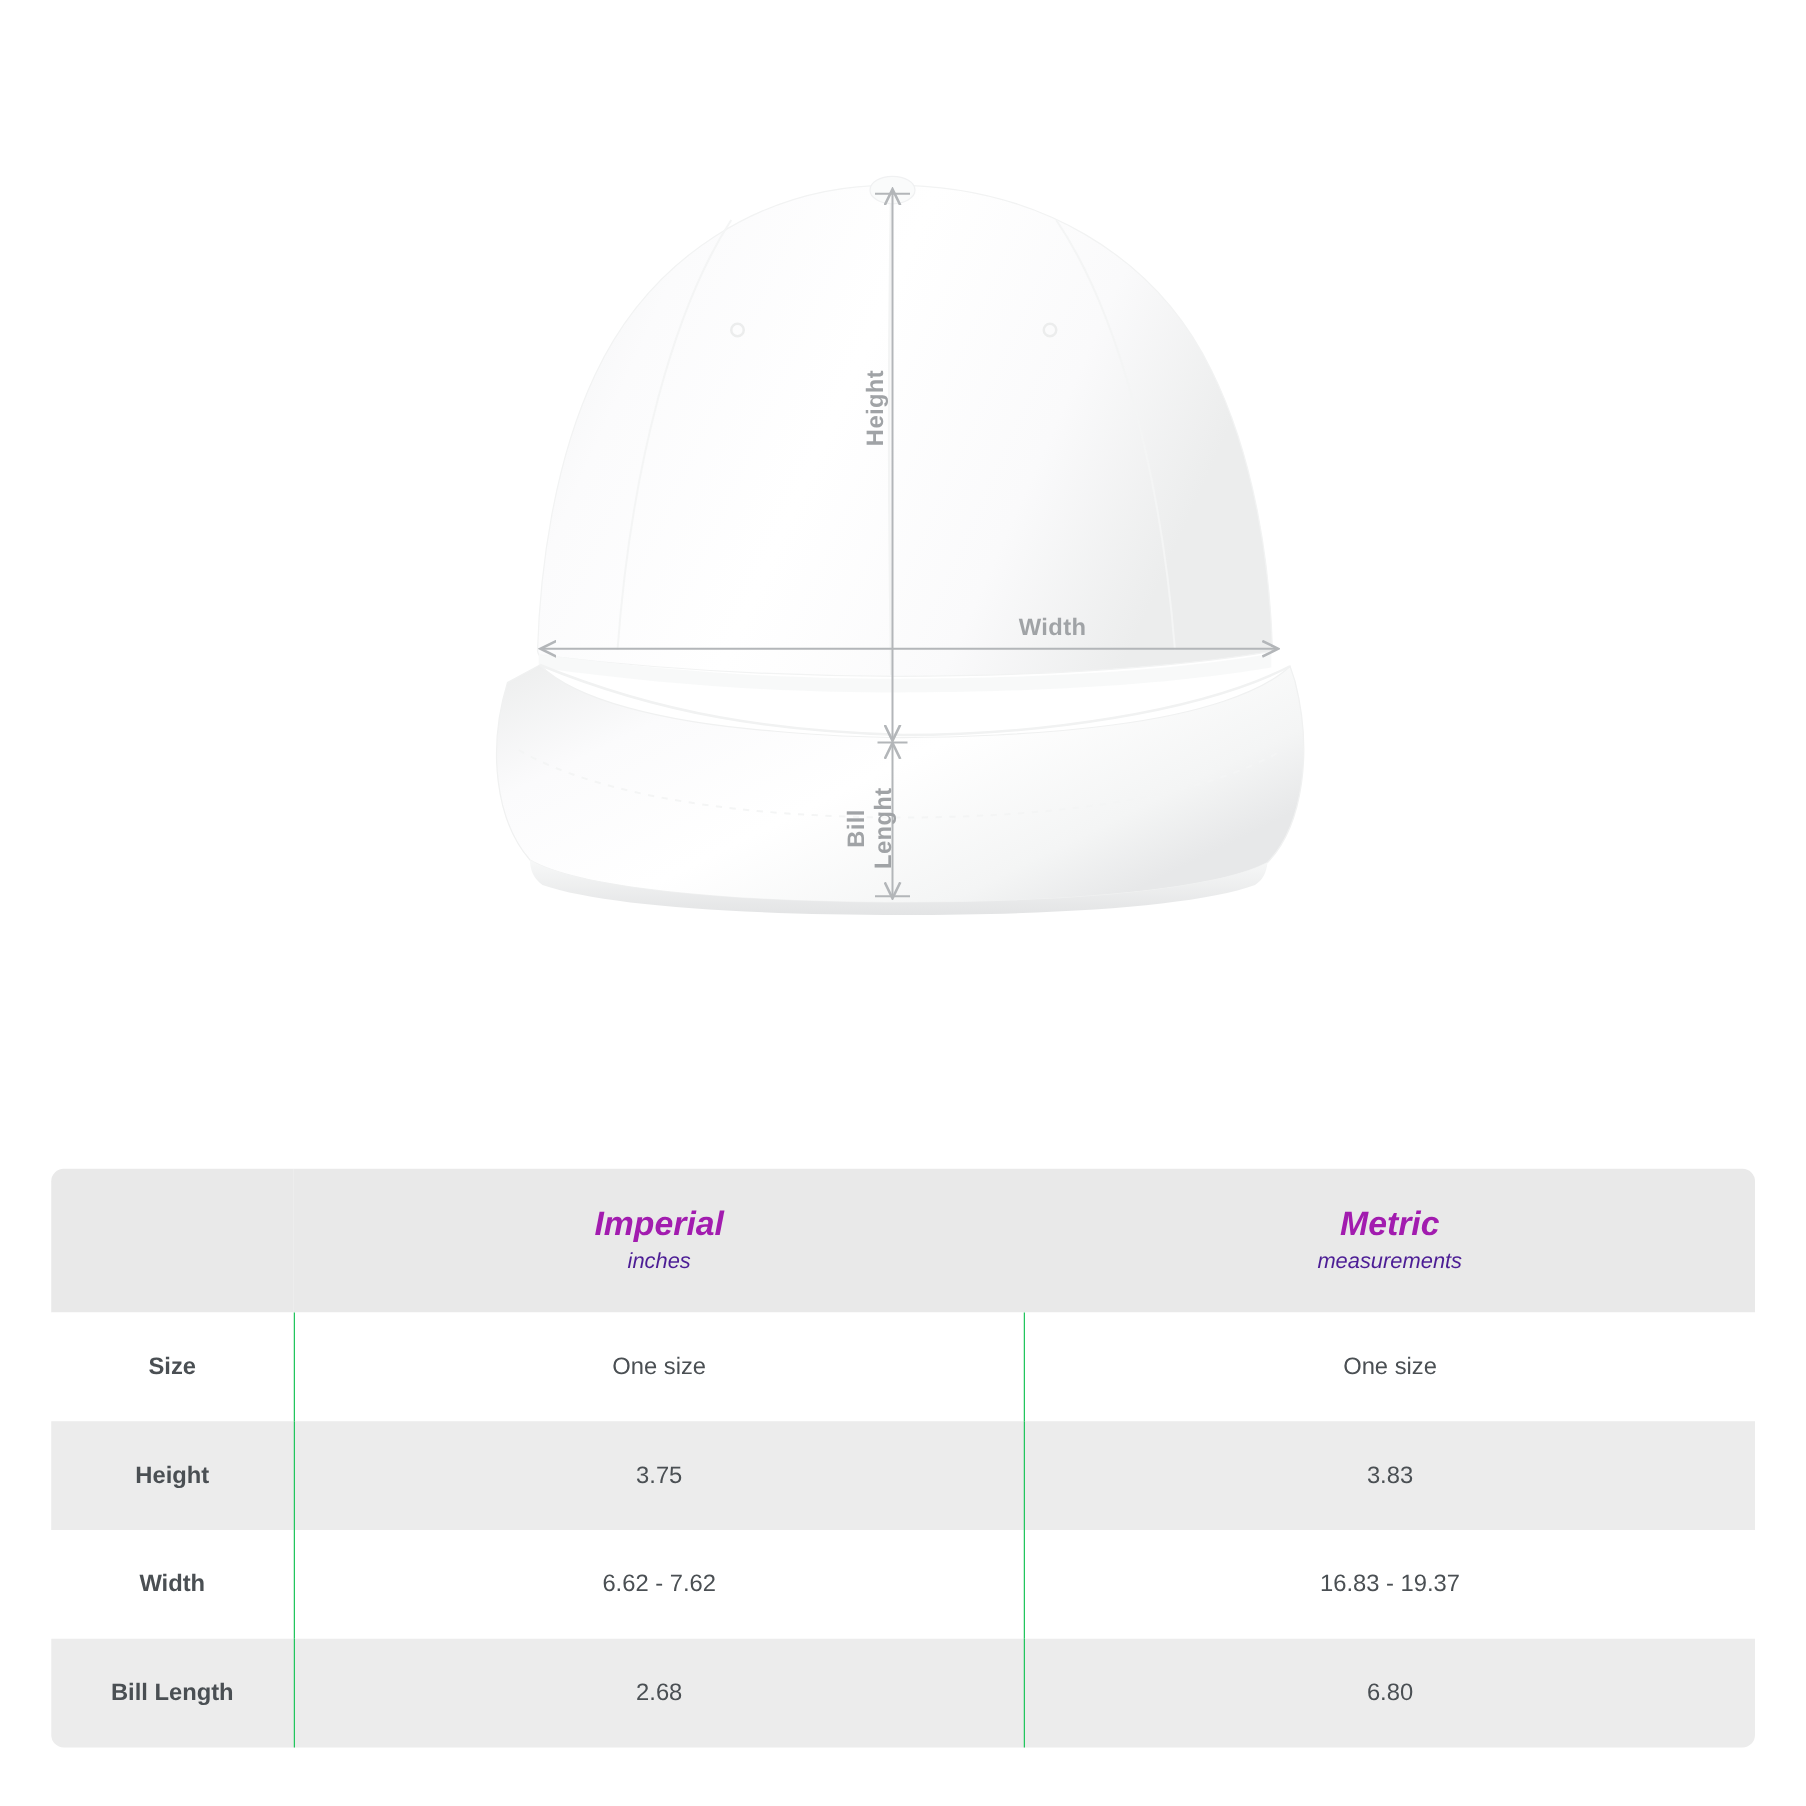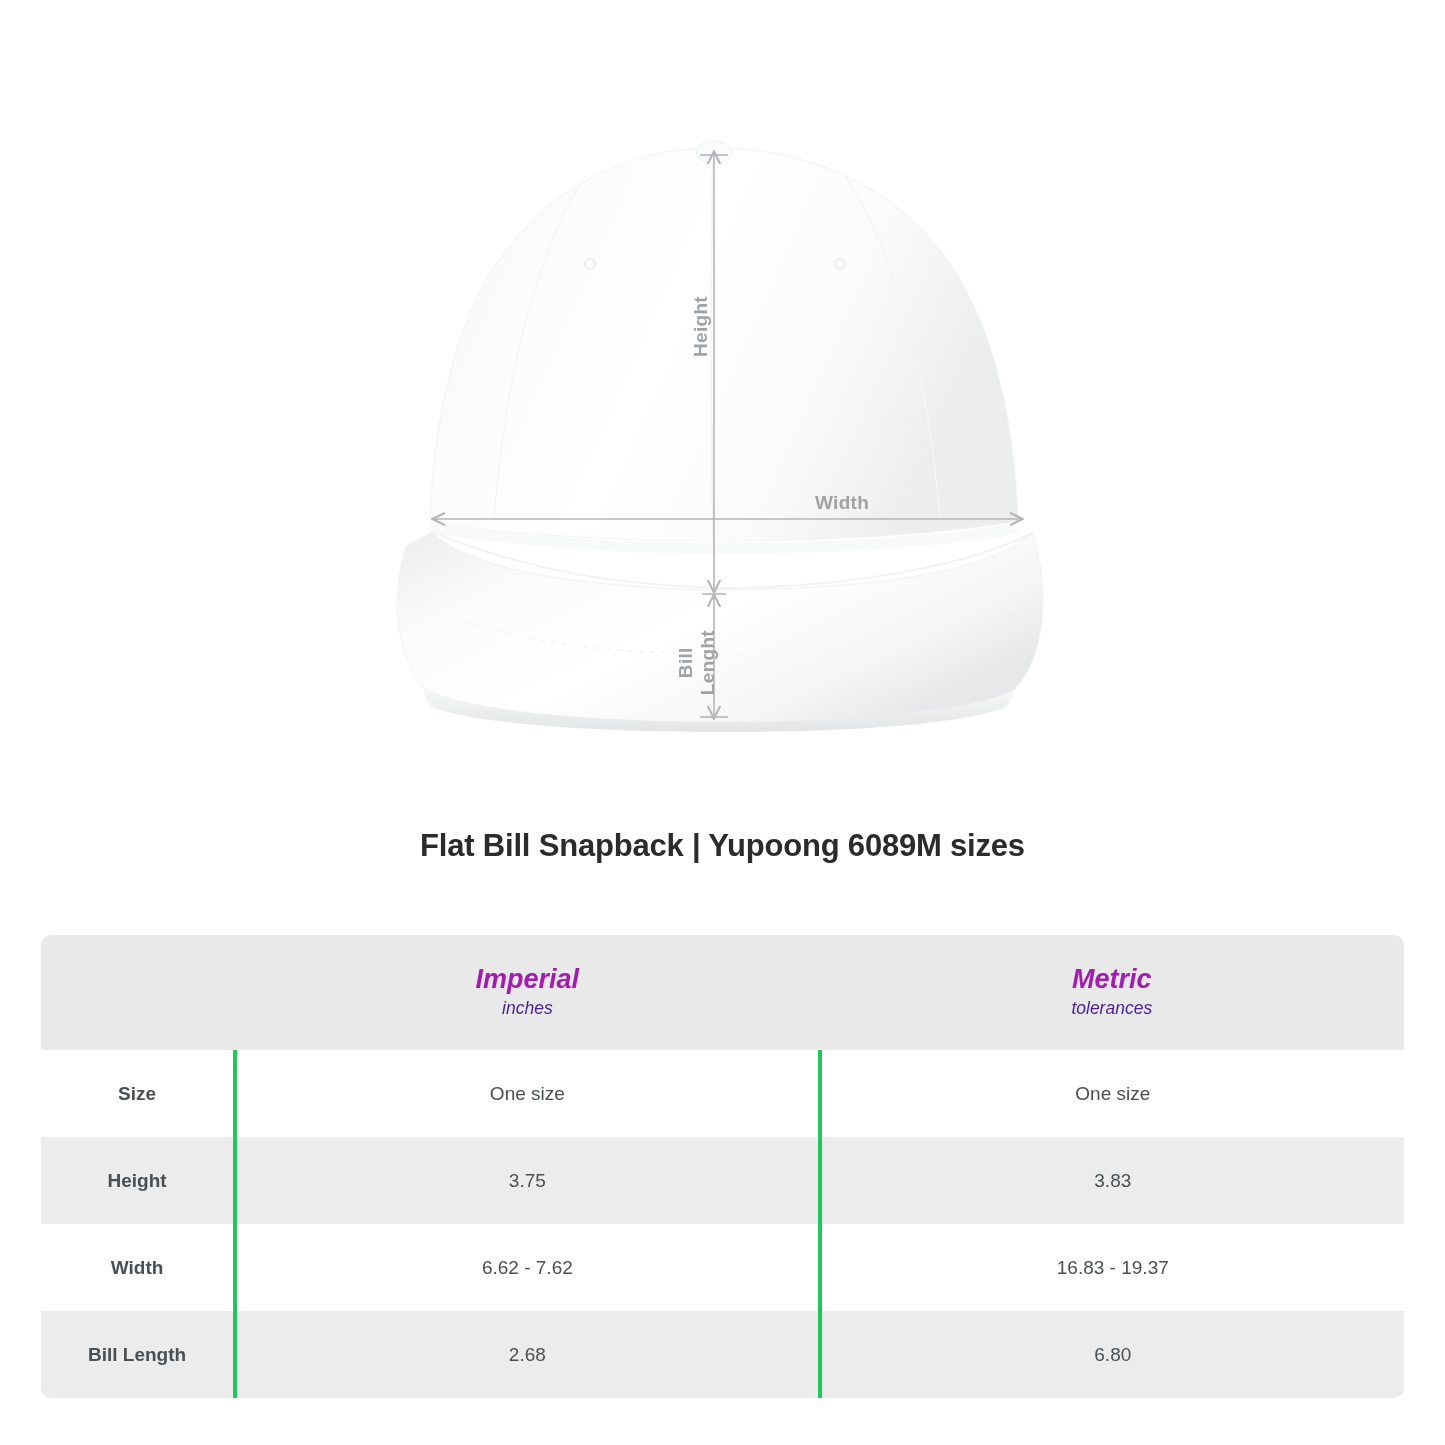--- a/index.html
+++ b/index.html
@@ -133,21 +133,21 @@
     line-height: 1.5;
   }
 
   .body-row td {
     height: 87px;
     text-align: center;
     vertical-align: middle;
     font-size: 19px;
     color: #4a4f53;
     border-left: 1px solid #e4e4e4;
-    border-right: 4px solid #22c55e;
+    border-right: 1px solid #22c55e;
   }
   .body-row td.rowlabel {
     font-weight: bold;
     color: #4a4f53;
     border-left: none;
   }
   .body-row td.lastcell {
     border-right: none;
   }
   .body-row.shaded td {
@@ -257,40 +257,39 @@
 
     <div class="meas-label vertical" id="label-height">Height</div>
 
     <div class="meas-label" id="label-width">Width</div>
 
     <div class="meas-label vertical" id="label-bill" style="white-space: pre-line;">Bill
 Lenght</div>
   </div>
 
   <div class="title-block">
-    <h1 class="chart-title">Flat Bill Snapback | Yupoong 6089M sizes</h1>
   </div>
 
   <div class="table-wrap">
     <table class="size-table">
       <colgroup>
         <col class="col-label">
         <col class="col-val">
         <col class="col-val">
       </colgroup>
       <tbody>
         <tr class="head-row">
           <td class="first"></td>
           <td>
             <div class="unit-main">Imperial</div>
             <div class="unit-sub">inches</div>
           </td>
           <td class="last">
             <div class="unit-main">Metric</div>
-            <div class="unit-sub">tolerances</div>
+            <div class="unit-sub">measurements</div>
           </td>
         </tr>
 
         <tr class="body-row plain">
           <td class="rowlabel">Size</td>
           <td>One size</td>
           <td class="lastcell">One size</td>
         </tr>
 
         <tr class="body-row shaded">

